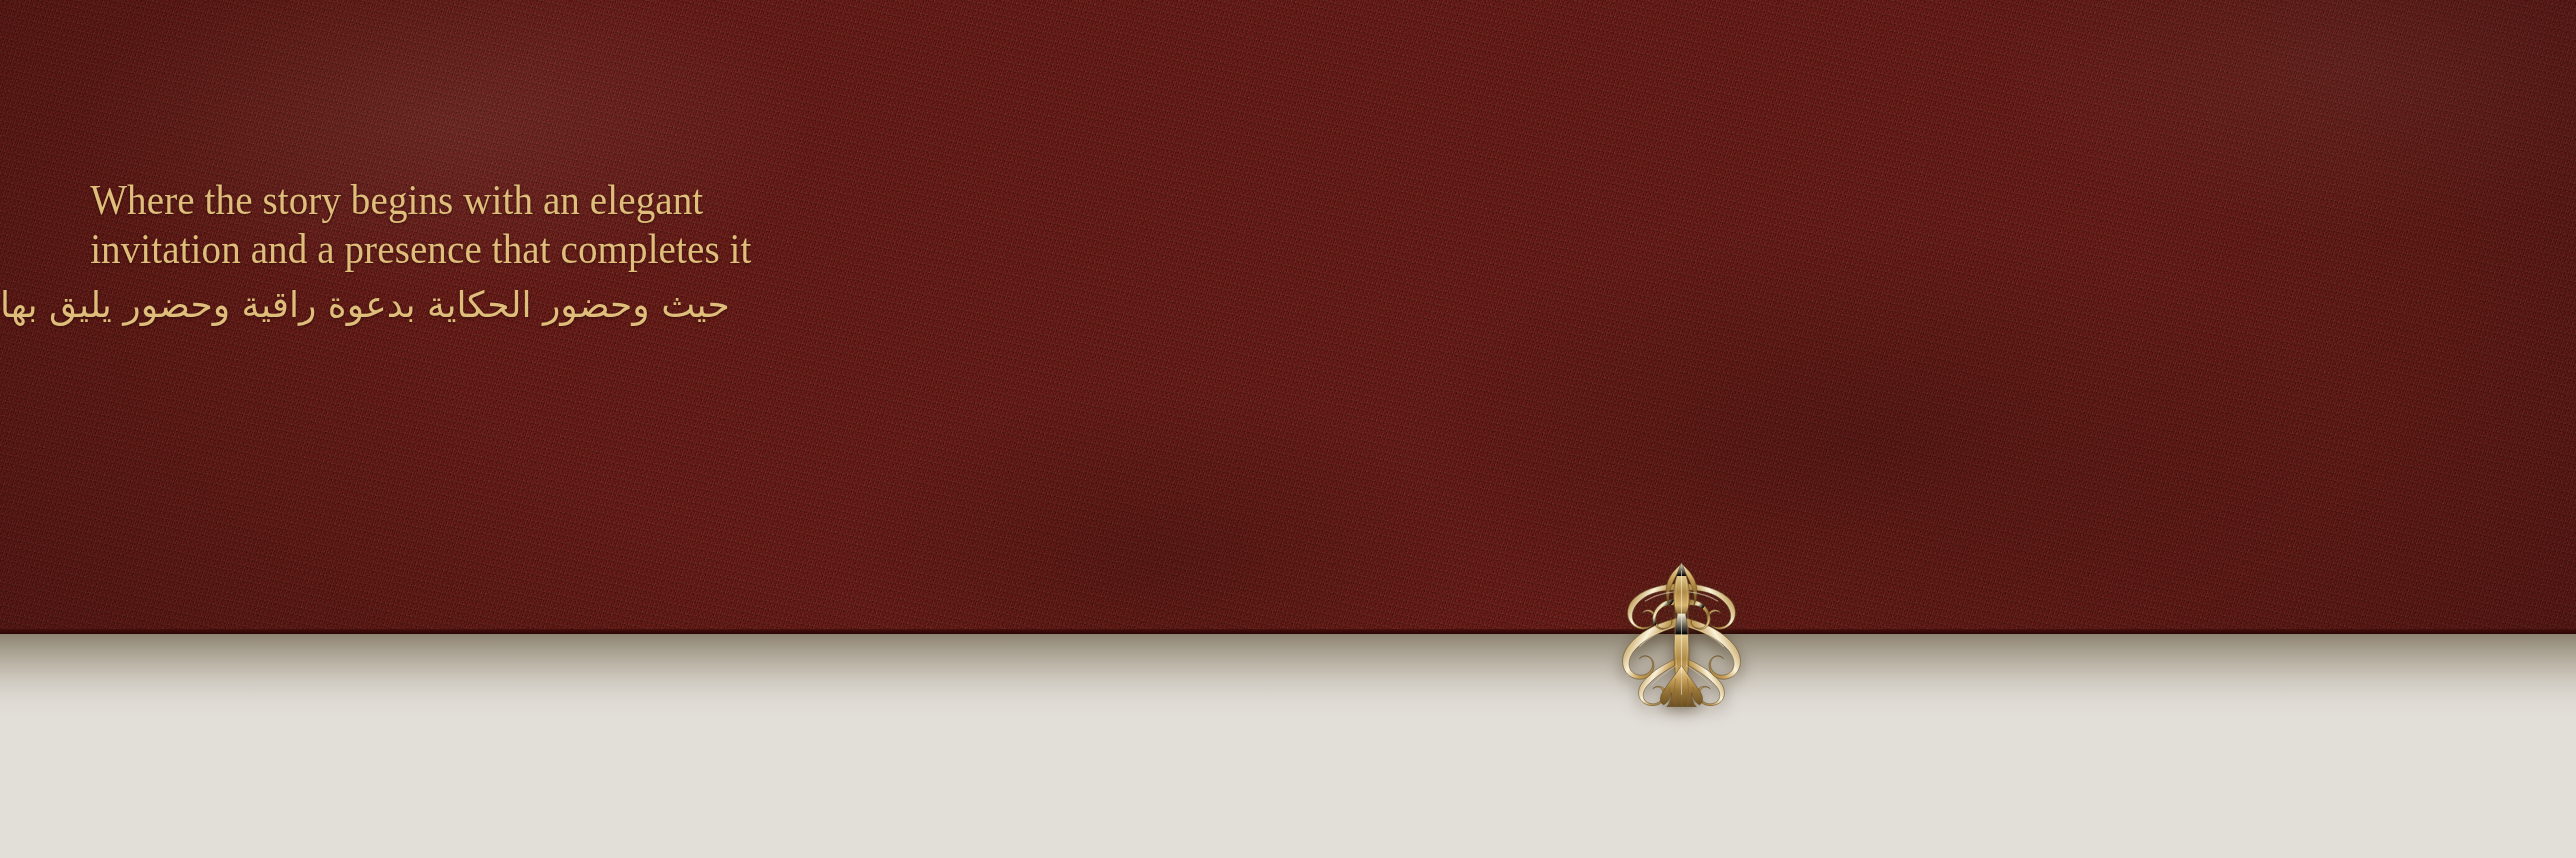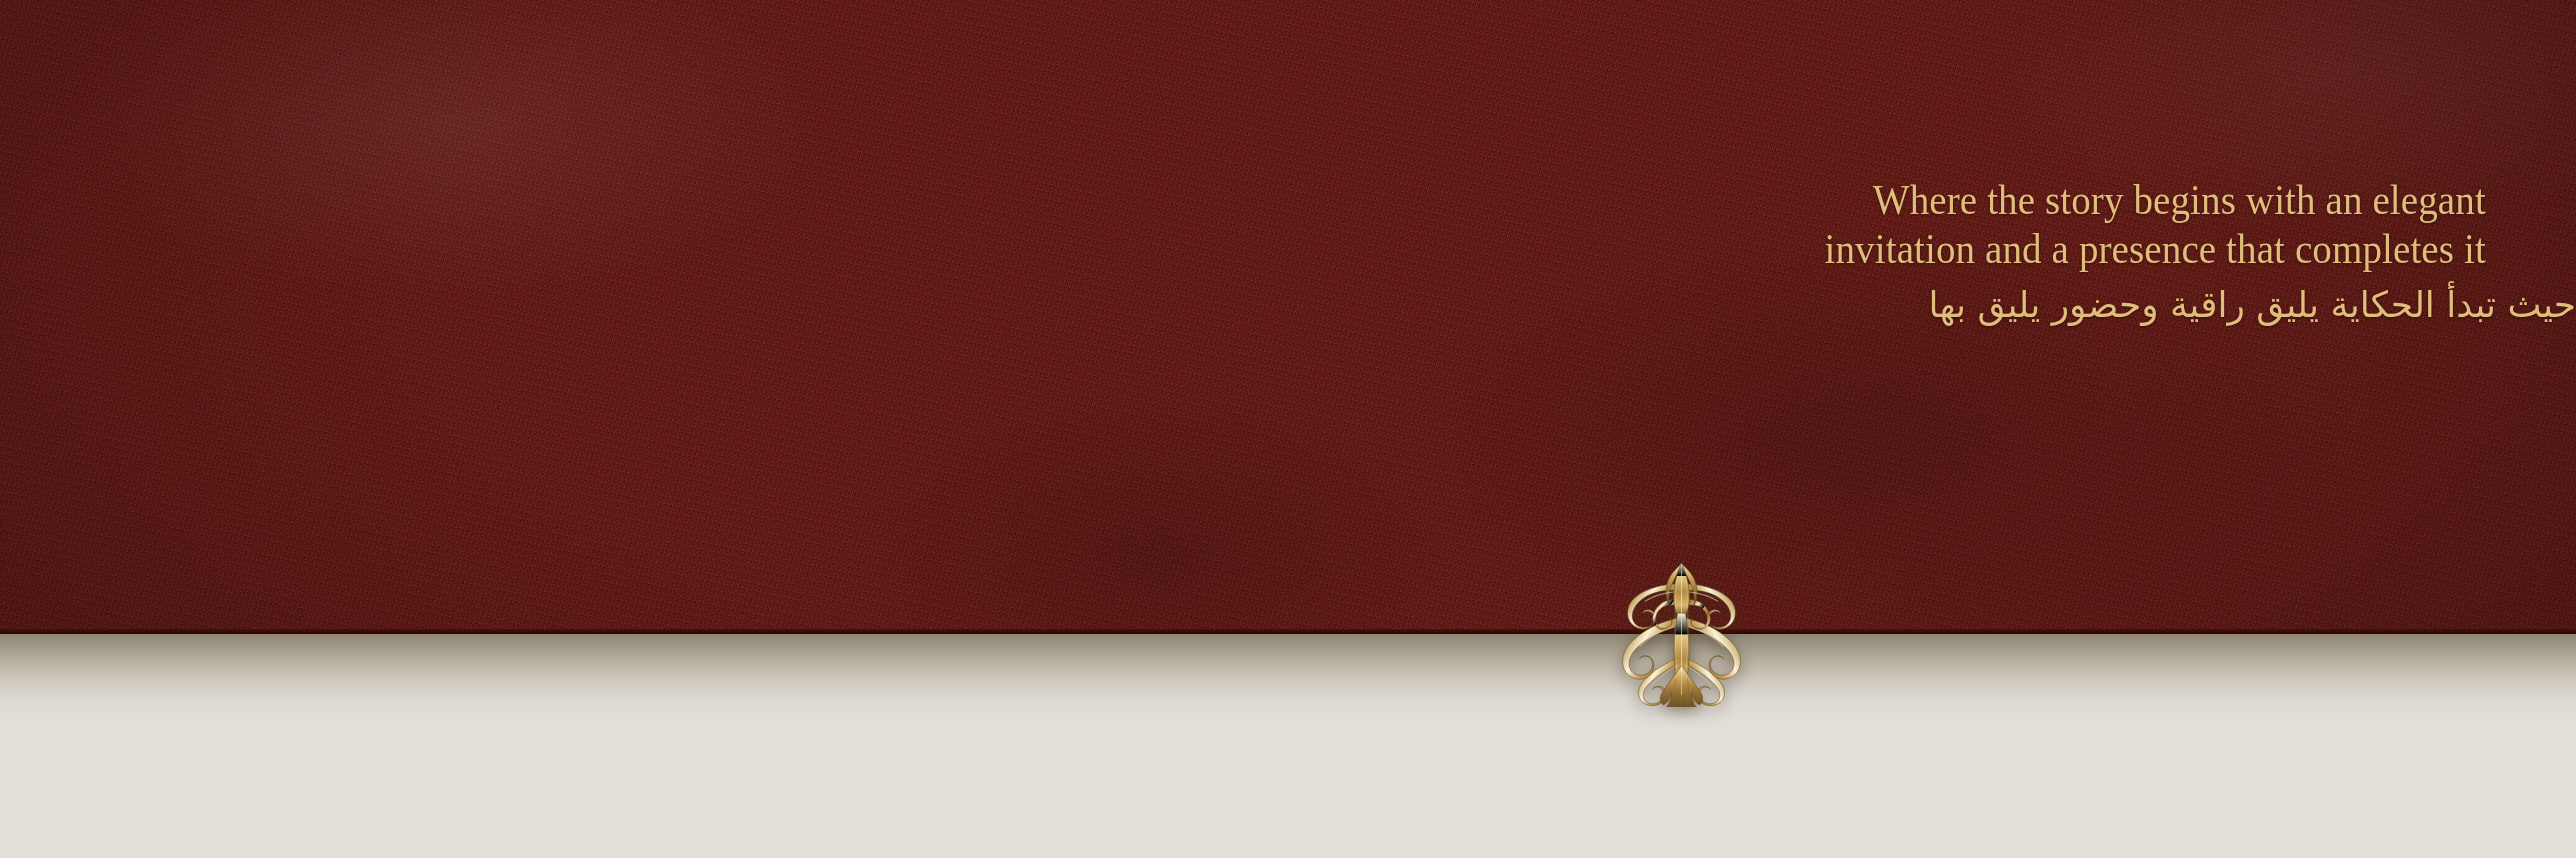--- a/index.html
+++ b/index.html
@@ -116,21 +116,21 @@
         #3a0b08 45%,
         #280605 100%);
   }
 
   
   .hero-copy {
     position: absolute;
     left: 0;
     top: 176px;
     width: 2576px;
-    text-align: right;
+    text-align: left;
     user-select: none;
   }
 
   .line-en {
     color: #DEBE7A;
     font-family: "Liberation Serif", serif;
     font-size: 42px;
     line-height: 1.16;
     letter-spacing: 0.1px;
     font-weight: 400;
@@ -179,21 +179,21 @@
     <div class="tex tex-c"></div>
     <div class="tex tex-vig"></div>
     <div class="panel-edge"></div>
   </div>
 
   <div class="panel-dropshadow"></div>
 
   <div class="hero-copy">
     <div class="line-en">Where the story begins with an elegant</div>
     <div class="line-en">invitation and a presence that completes it</div>
-    <div class="line-ar">حيث تبدأ الحكاية يليق راقية وحضور يليق بها</div>
+    <div class="line-ar">حيث وحضور الحكاية بدعوة راقية وحضور يليق بها</div>
   </div>
 
   <div class="ornament">
     <svg viewBox="0 0 190 218" xmlns="http://www.w3.org/2000/svg" aria-hidden="true">
       <defs>
         <linearGradient id="gMain" x1="0" y1="0" x2="1" y2="1">
           <stop offset="0%" stop-color="#6E5326"></stop>
           <stop offset="16%" stop-color="#B8934E"></stop>
           <stop offset="32%" stop-color="#F6EBC8"></stop>
           <stop offset="48%" stop-color="#CDA košt"></stop>

